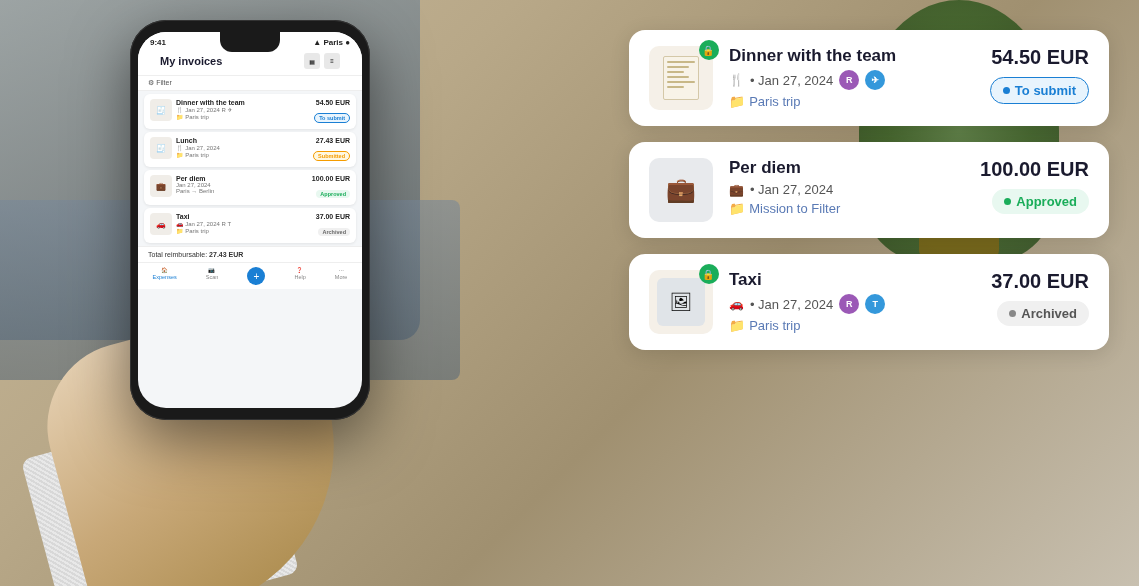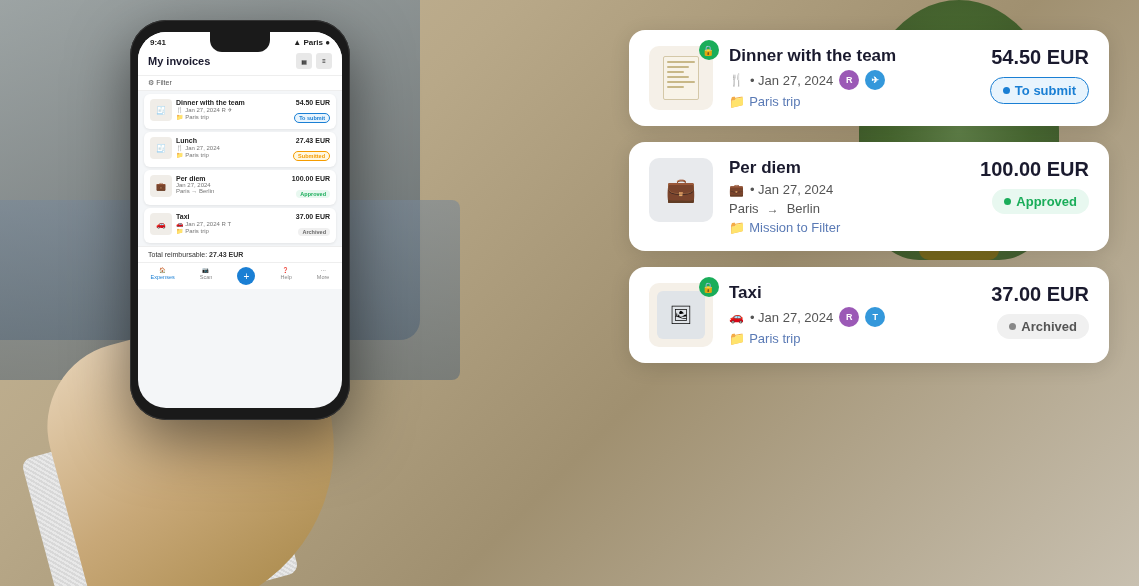--- a/index.html
+++ b/index.html
@@ -63,21 +63,21 @@
     
     .phone-area {
       position: absolute;
       left: 130px;
       top: 20px;
       z-index: 5;
     }
 
     
     .phone-shell {
-      width: 220px;
+      width: 240px;
       height: 400px;
       background: #1a1a1a;
       border-radius: 36px;
       padding: 12px 8px;
       box-shadow: 0 20px 60px rgba(0,0,0,0.5), inset 0 0 0 1px #333;
       position: relative;
     }
 
     .phone-notch {
       position: absolute;
@@ -106,21 +106,21 @@
       align-items: center;
       padding: 6px 12px 2px;
       background: #fff;
       font-size: 8px;
       font-weight: 600;
       color: #222;
     }
 
     .phone-header {
       background: #fff;
-      padding: 4px 10px 6px;
+      padding: 4px 22px 6px;
       display: flex;
       justify-content: space-between;
       align-items: center;
       border-bottom: 1px solid #eee;
     }
 
     .phone-title {
       font-size: 11px;
       font-weight: 700;
       color: #1a1a2e;
@@ -604,25 +604,20 @@
 
   <div class="invoice-card">
     <div class="card-thumb-gray">💼</div>
 
     <div class="card-body">
       <div class="card-title">Per diem</div>
       <div class="card-meta">
         <span class="card-meta-icon">💼</span>
         <span>•  Jan 27, 2024</span>
       </div>
-      <div class="card-meta">
-        <span>Paris</span>
-        <span class="card-arrow">→</span>
-        <span>Berlin</span>
-      </div>
       <div class="card-folder">
         <span>📁</span>
         <span>Mission to Filter</span>
       </div>
     </div>
 
     <div class="card-right">
       <div class="card-amount">100.00 EUR</div>
       <div class="status-badge status-approved">
         <span class="status-dot dot-green"></span>

